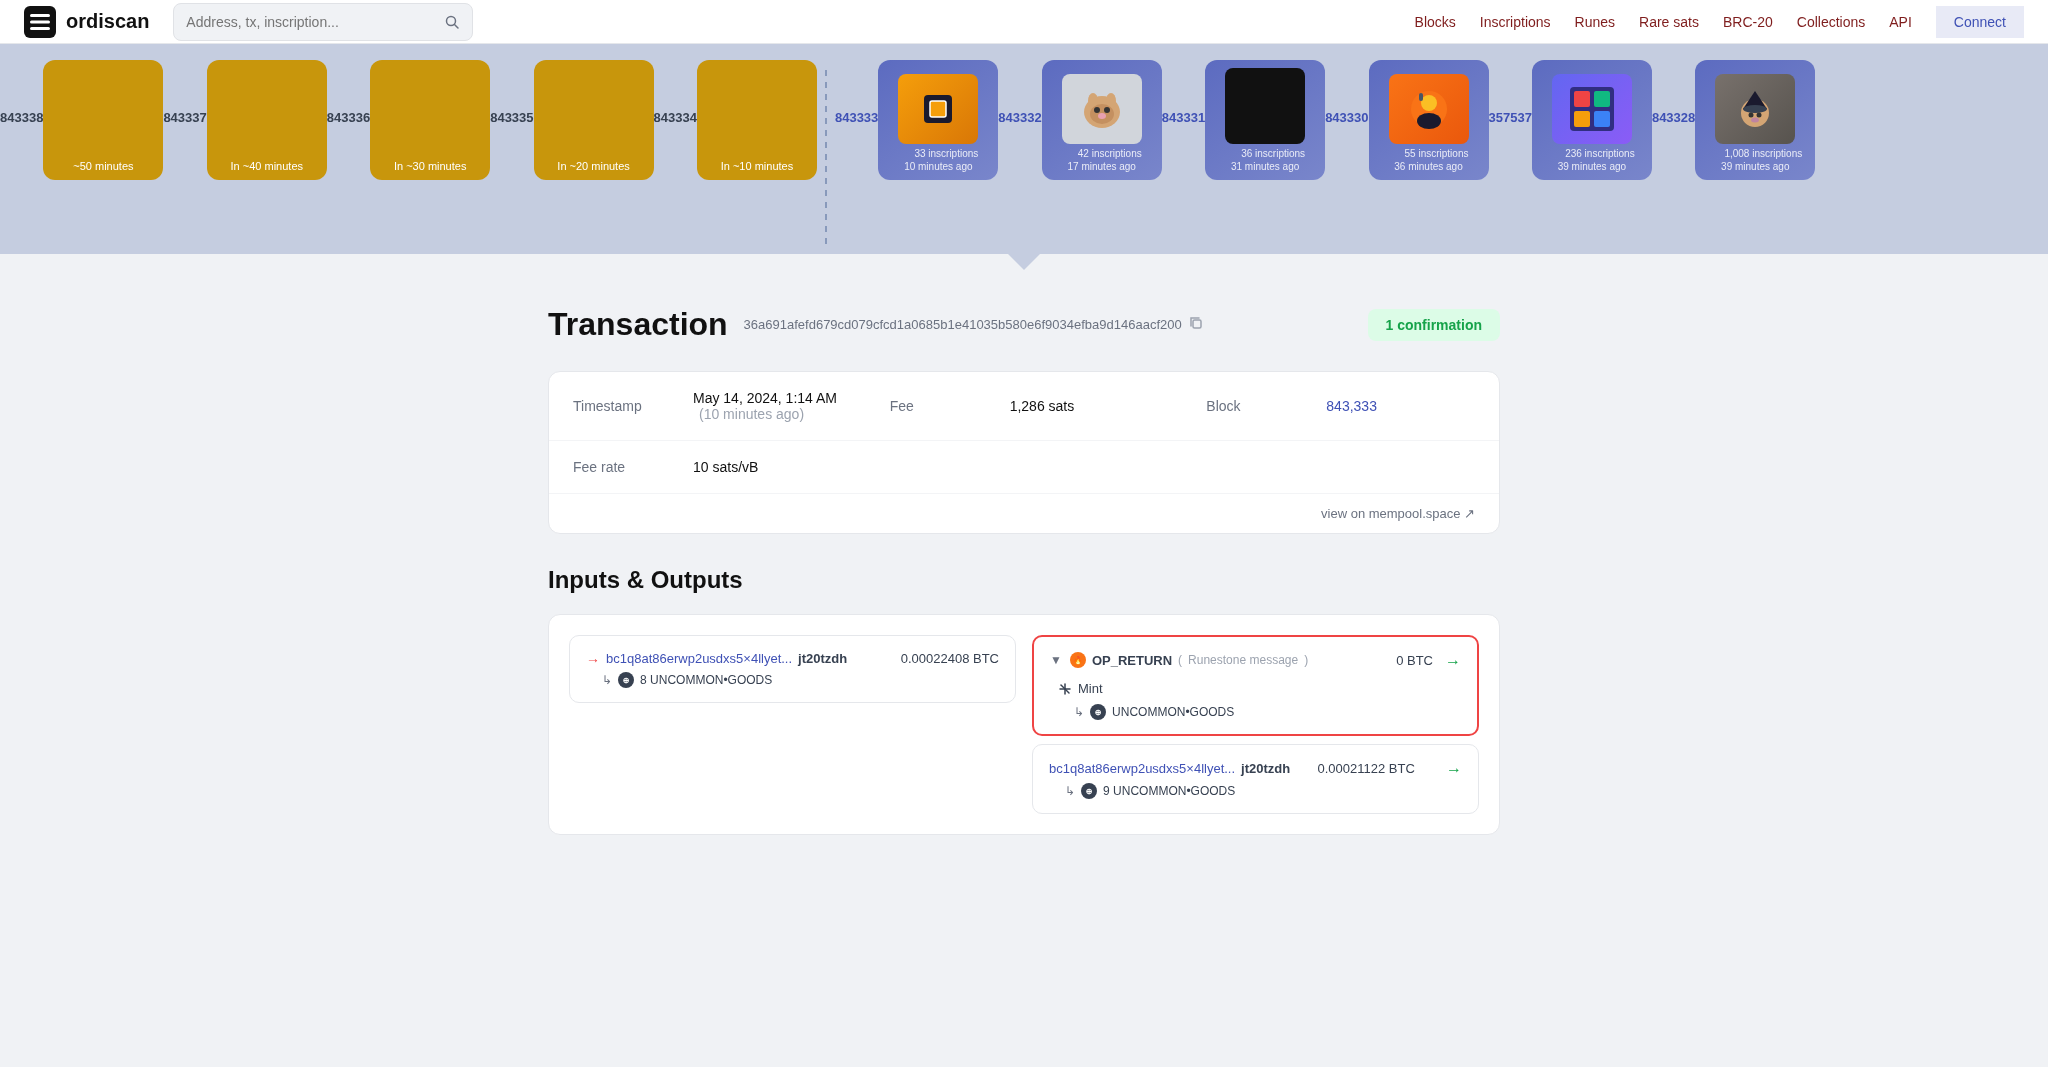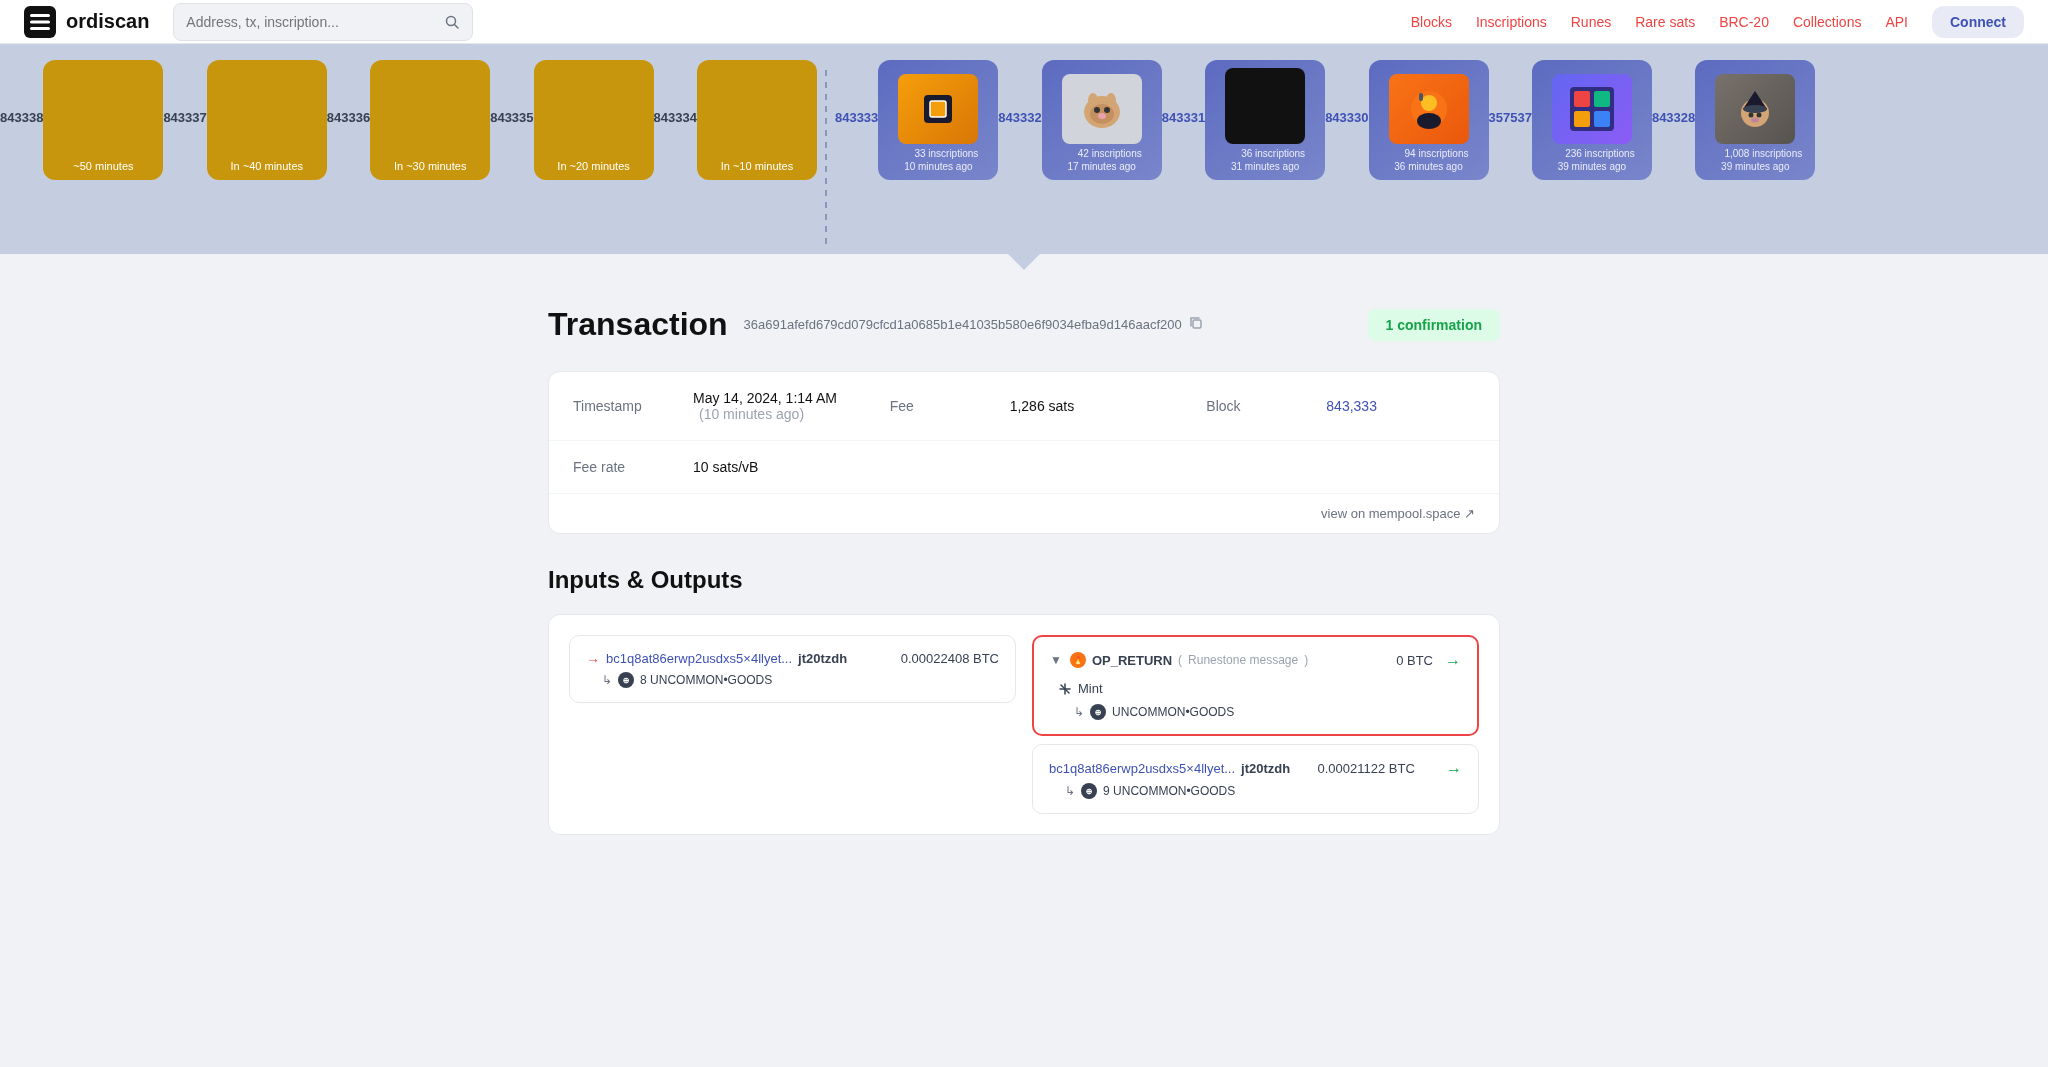--- a/index.html
+++ b/index.html
@@ -59,33 +59,33 @@
       align-items: center;
     }
     .nav-links {
       display: flex;
       align-items: center;
       gap: 24px;
       margin-left: auto;
     }
     .nav-link {
       font-size: 14px;
-      color: #ef4444;
+      color: #7f1d1d;
       cursor: pointer;
       text-decoration: none;
       font-weight: 500;
     }
     .connect-btn {
       background: #e8eaf6;
       color: #3f51b5;
       border: none;
-      border-radius: 12px;
+      border-radius: 0;
       padding: 8px 18px;
       font-size: 14px;
-      font-weight: 700;
+      font-weight: 400;
       cursor: pointer;
     }
 
     
     .blocks-strip {
       background: #c5cde0;
       display: flex;
       align-items: flex-start;
       padding: 16px 0 0 0;
       overflow: hidden;
@@ -465,21 +465,21 @@
     <div class="block-number confirmed-num">843330</div>
     <div class="block-box confirmed">
       <div style="width:80px;height:70px;border-radius:8px;background:linear-gradient(135deg,#f97316,#ea580c);display:flex;align-items:center;justify-content:center;margin-bottom:4px;">
         <svg width="44" height="44" viewBox="0 0 44 44">
           <circle cx="22" cy="22" r="18" fill="#f97316"></circle>
           <circle cx="22" cy="16" r="8" fill="#fbbf24"></circle>
           <ellipse cx="22" cy="34" rx="12" ry="8" fill="#1a1a2e"></ellipse>
           <rect x="12" y="6" width="4" height="8" rx="2" fill="#4b5563"></rect>
         </svg>
       </div>
-      <div class="block-inscriptions">94 inscriptions</div>
+      <div class="block-inscriptions">55 inscriptions</div>
       <div class="block-time">36 minutes ago</div>
     </div>
   </div>
 
   <div class="block-item">
     <div class="block-number confirmed-num">357537</div>
     <div class="block-box confirmed">
       <div style="width:80px;height:70px;border-radius:8px;background:linear-gradient(135deg,#6366f1,#8b5cf6);display:flex;align-items:center;justify-content:center;margin-bottom:4px;">
         <svg width="44" height="44" viewBox="0 0 44 44">
           <rect width="44" height="44" rx="4" fill="#312e81"></rect>

